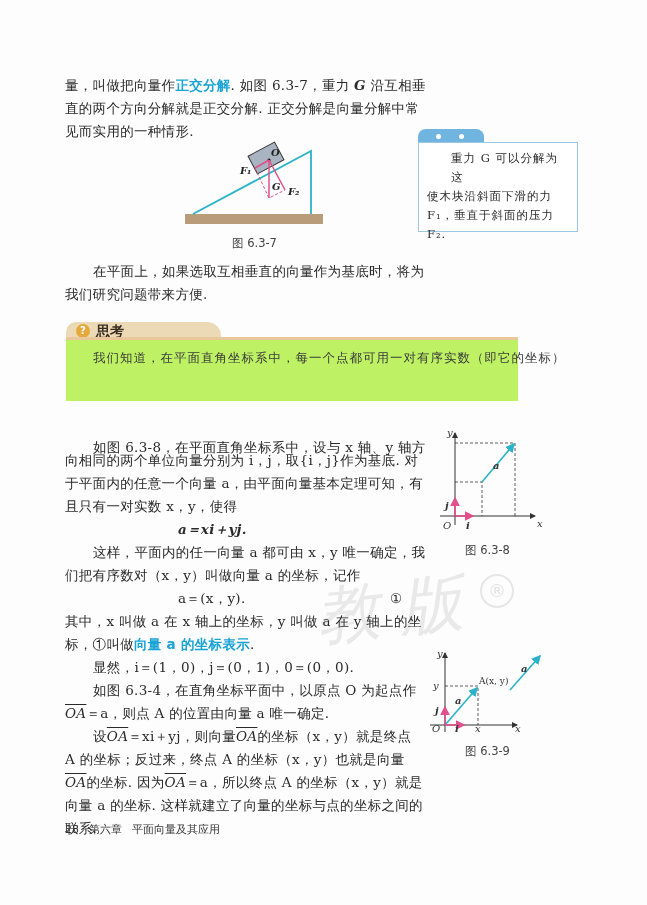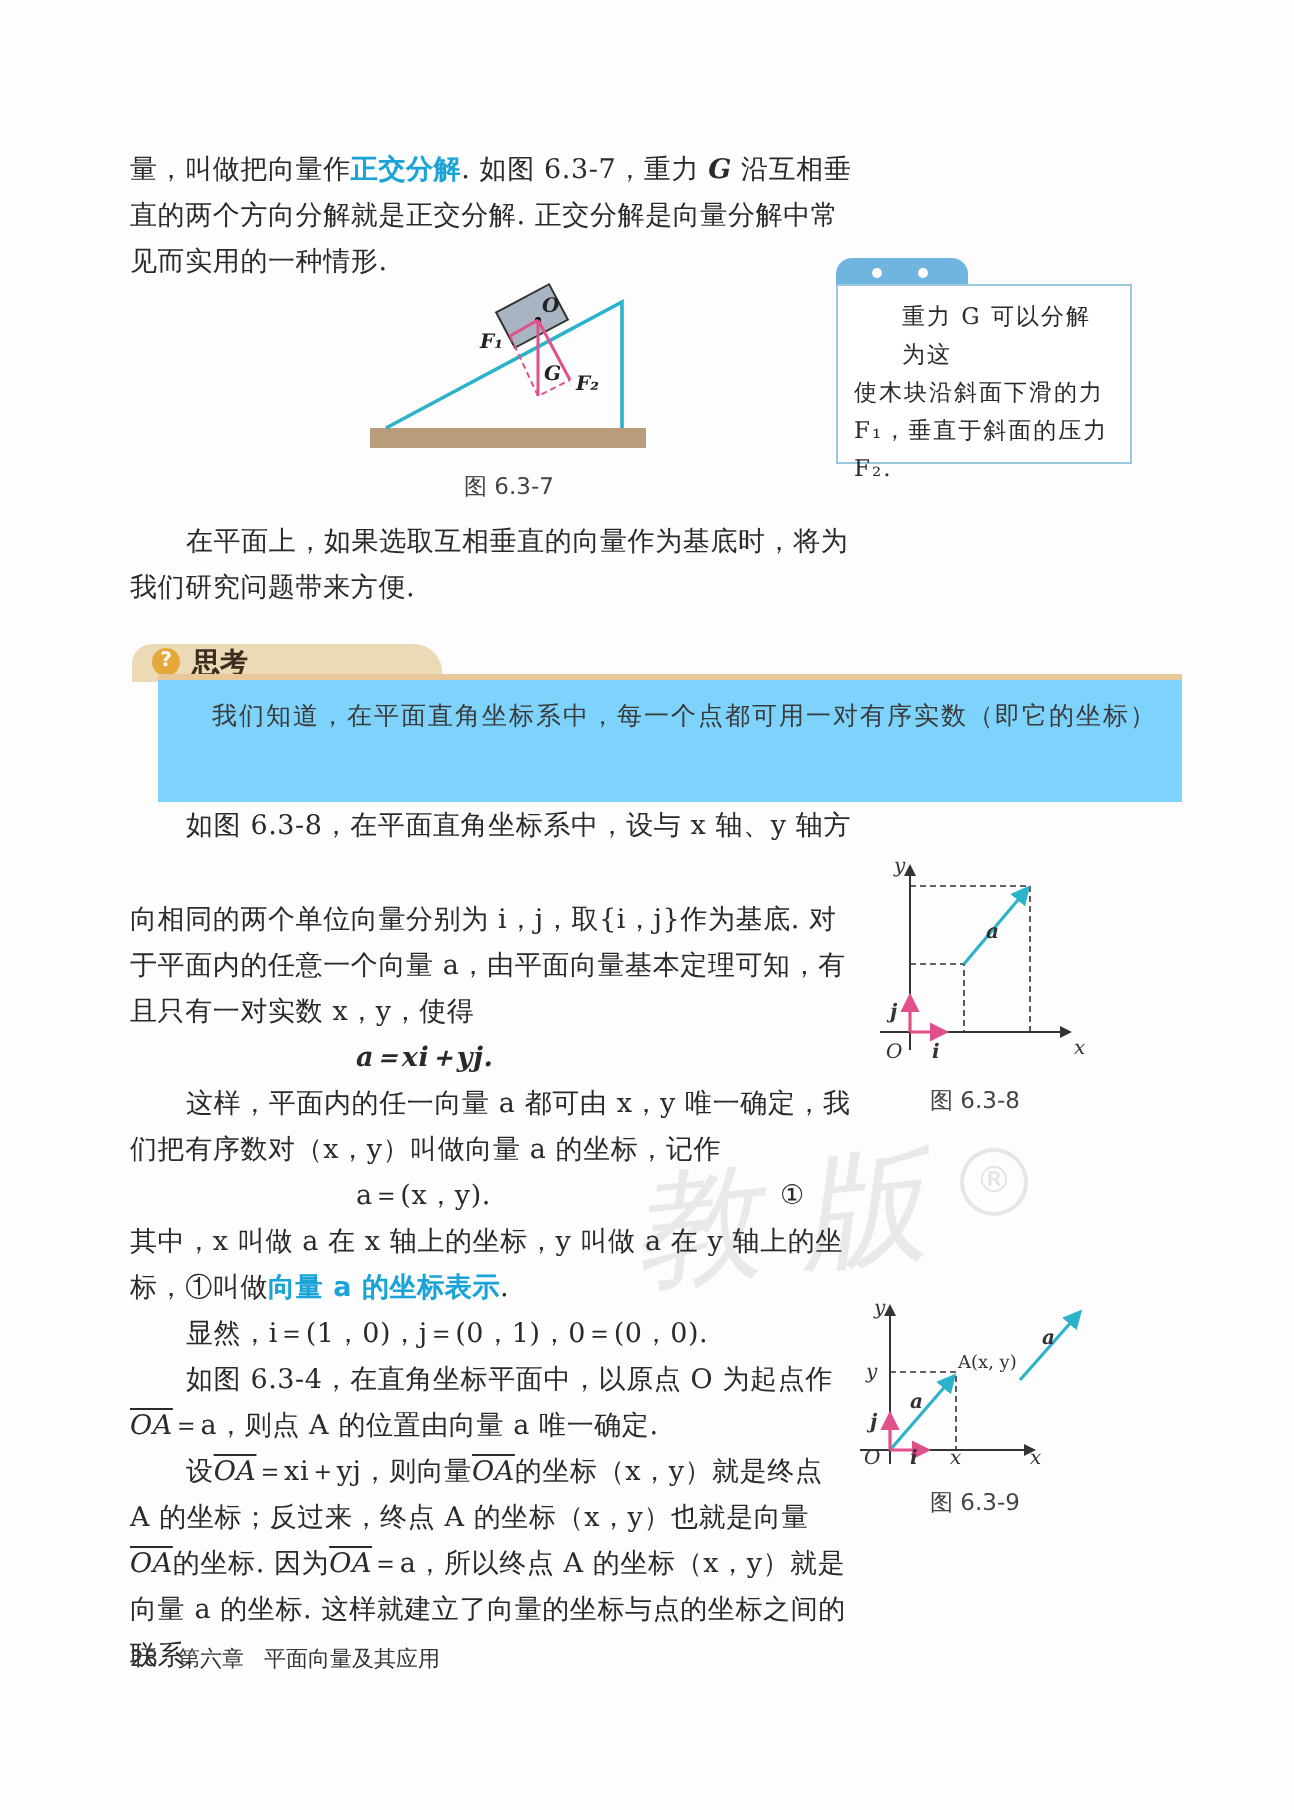--- a/index.html
+++ b/index.html
@@ -2,25 +2,25 @@
 <html><head>
 <meta charset="utf-8">
 <style>
   html,body{margin:0;padding:0;}
   body{width:647px;height:905px;background:#fdfdfd;position:relative;overflow:hidden;
        font-family:"DejaVu Serif","Liberation Serif",serif;color:#2a2a2a;}
   .p{position:absolute;font-size:13.5px;line-height:22px;letter-spacing:0.3px;white-space:nowrap;}
   .hl{color:#1aa3d6;font-family:"DejaVu Sans",sans-serif;font-weight:bold;}
   .bi{font-style:italic;font-weight:bold;}
   .cap{position:absolute;font-size:11.5px;color:#444;font-family:"DejaVu Sans",sans-serif;}
-  .note{position:absolute;left:418px;top:142px;width:148px;height:90px;border:1.5px solid #9cc7e0;background:#fff;
+  .note{position:absolute;left:418px;top:142px;width:160px;height:90px;border:1.5px solid #9cc7e0;background:#fff;
         font-size:11.5px;line-height:19px;padding:6px 8px;box-sizing:border-box;white-space:normal;letter-spacing:1px;}
   .note-tab{position:absolute;left:418px;top:129px;width:66px;height:15px;background:#6fb5df;border-radius:8px 8px 0 0;}
   .note-tab i{position:absolute;top:5px;width:5px;height:5px;border-radius:50%;background:#fff;}
-  .think{position:absolute;left:66px;top:337px;width:512px;height:61px;background:#7dd3fc;border-top:3px solid #e8c89a;margin-left:13px;}
+  .think{position:absolute;left:66px;top:337px;width:452px;height:61px;background:#bef264;border-top:3px solid #e8c89a;}
   .think-tab{position:absolute;left:66px;top:322px;width:155px;height:19px;background:#ecd9b6;border-radius:10px 14px 0 0;}
   .think-title{position:absolute;left:96px;top:323px;font-family:"DejaVu Sans",sans-serif;font-size:14px;font-weight:bold;color:#3a2e20;}
   .qicon{position:absolute;left:76px;top:324px;width:14px;height:14px;border-radius:50%;background:#e5a93b;color:#fff;
          font-size:10px;line-height:14px;text-align:center;font-family:"DejaVu Sans",sans-serif;font-weight:bold;}
   .think .p{font-size:12.5px;color:#3a3a3a;letter-spacing:1px;}
   .ov{text-decoration:overline;font-style:italic;}
   .footer{position:absolute;left:65px;top:822px;font-size:11px;font-family:"DejaVu Sans",sans-serif;color:#333;}
   .footer b{font-weight:normal;margin-right:10px;}
   .wm{position:absolute;left:315px;top:565px;font-size:64px;color:#e9e9e9;font-style:italic;letter-spacing:20px;transform:rotate(-6deg);font-family:"DejaVu Serif",serif;}
   .wm-r{position:absolute;left:480px;top:574px;width:30px;height:30px;border:2px solid #e6e6e6;border-radius:50%;color:#e3e3e3;font-size:18px;text-align:center;line-height:30px;font-family:"DejaVu Sans",sans-serif;}
@@ -68,21 +68,21 @@
 <div class="think-tab"></div>
 <div class="qicon">?</div>
 <div class="think-title">思考</div>
 <div class="think">
   <div class="p" style="left:27px;top:7px;">我们知道，在平面直角坐标系中，每一个点都可用一对有序实数（即它的坐标）</div>
 </div>
 
 <div class="wm">教版</div>
 <div class="wm-r">®</div>
 
-<div class="p" style="left: 93px; top: 402px; text-align: center;">如图 6.3-8，在平面直角坐标系中，设与 x 轴、y 轴方</div>
+<div class="p" style="left: 93px; top: 436px; text-align: center;">如图 6.3-8，在平面直角坐标系中，设与 x 轴、y 轴方</div>
 <div class="p" style="left: 65px; top: 449px;">向相同的两个单位向量分别为 i，j，取{i，j}作为基底. 对</div>
 <div class="p" style="left: 65px; top: 472px;">于平面内的任意一个向量 a，由平面向量基本定理可知，有</div>
 <div class="p" style="left: 65px; top: 495px;">且只有一对实数 x，y，使得</div>
 <div class="p bi" style="left: 178px; top: 518px;">a＝xi＋yj.</div>
 <div class="p" style="left: 93px; top: 541px; text-align: right;">这样，平面内的任一向量 a 都可由 x，y 唯一确定，我</div>
 <div class="p" style="left: 65px; top: 564px;">们把有序数对（x，y）叫做向量 a 的坐标，记作</div>
 <div class="p" style="left: 178px; top: 587px;">a＝(x，y).</div>
 <div class="p" style="left: 390px; top: 587px;">①</div>
 <div class="p" style="left: 65px; top: 610px;">其中，x 叫做 a 在 x 轴上的坐标，y 叫做 a 在 y 轴上的坐</div>
 <div class="p" style="left: 65px; top: 633px;">

